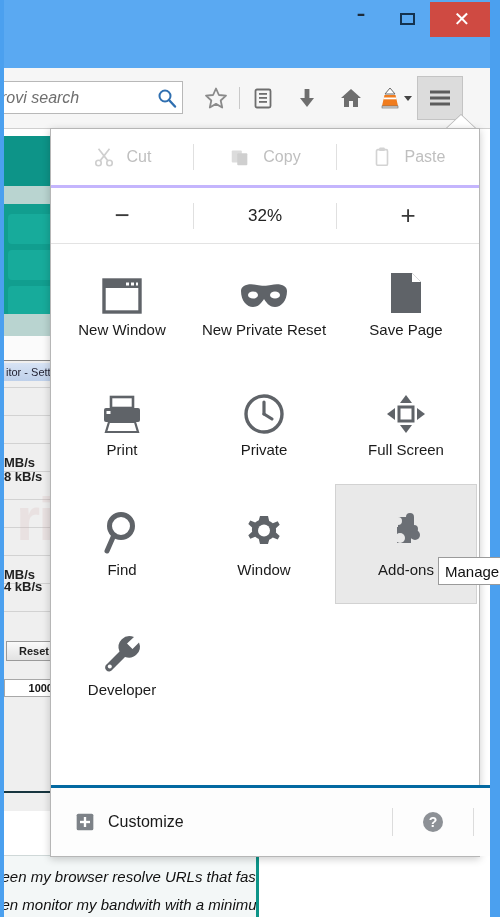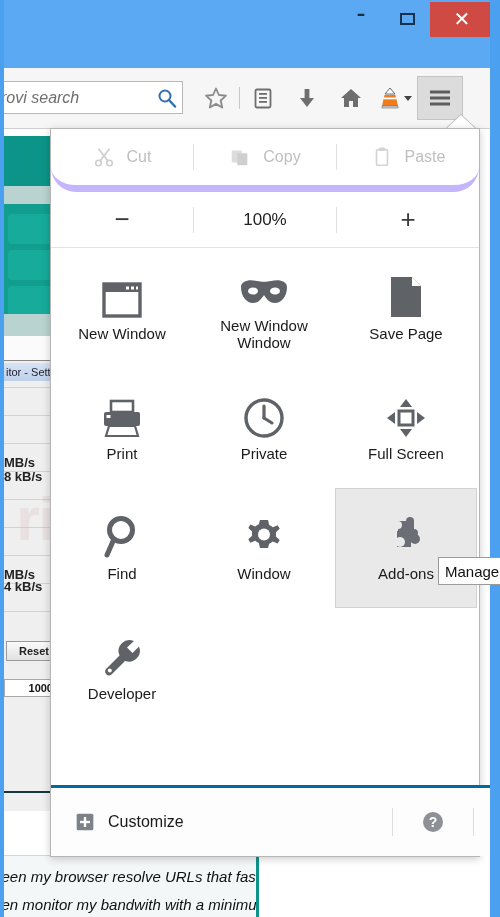--- a/index.html
+++ b/index.html
@@ -116,21 +116,21 @@
     box-shadow:0 2px 8px rgba(0,0,0,.20);
   }
   .panel-arrow{
     position:absolute;left:446px;top:115px;width:0;height:0;
     border-left:15px solid transparent;border-right:15px solid transparent;
     border-bottom:14px solid #ffffff;
     filter:drop-shadow(0 -1px 0 #b6b6b6);
   }
 
   
-  .edit-row{display:flex;height:56px;align-items:center;border-bottom:7px solid #c4b5fd;border-radius:25px;}
+  .edit-row{display:flex;height:56px;align-items:center;border-bottom:3px solid #c4b5fd;}
   .edit-item{flex:1;display:flex;align-items:center;justify-content:center;gap:12px;color:#bfbfbf;font-size:16px;}
   .edit-div{width:1px;height:26px;background:#e0e0e0;}
 
   
   .zoom-row{display:flex;height:55px;align-items:center;border-bottom:1px solid #e3e3e3;}
   .zoom-item{flex:1;display:flex;align-items:center;justify-content:center;font-size:17px;color:#222;}
   .zoom-item.sym{font-size:26px;color:#3a3a3a;font-weight:300;}
   .zoom-div{width:1px;height:26px;background:#e0e0e0;}
 
   
@@ -338,21 +338,21 @@
           <rect x="6" y="4" width="12" height="17" rx="1.5" fill="none" stroke="#d3d3d3" stroke-width="1.8"></rect>
           <rect x="9" y="1.5" width="6" height="4" rx="1" fill="#d3d3d3"></rect>
         </svg>
         <span>Paste</span>
       </div>
     </div>
 
     <div class="zoom-row">
       <div class="zoom-item sym">−</div>
       <div class="zoom-div"></div>
-      <div class="zoom-item">100%</div>
+      <div class="zoom-item">32%</div>
       <div class="zoom-div"></div>
       <div class="zoom-item sym">+</div>
     </div>
 
     <div class="grid">
 
       <div class="grid-cell">
         <div class="ico">
           <svg width="42" height="38" viewBox="0 0 42 38">
             <rect x="3" y="3" width="36" height="32" fill="none" stroke="#5f6368" stroke-width="3.4"></rect>
@@ -366,21 +366,21 @@
       </div>
 
       <div class="grid-cell">
         <div class="ico">
           <svg width="50" height="34" viewBox="0 0 50 34">
             <path d="M2 10 C2 4 10 2 18 4 C22 5 28 5 32 4 C40 2 48 4 48 10 C48 20 42 26 36 26 C30 26 27 21 25 18 C23 21 20 26 14 26 C8 26 2 20 2 10 Z" fill="#5f6368"></path>
             <ellipse cx="14" cy="14" rx="5" ry="3.6" fill="#ffffff"></ellipse>
             <ellipse cx="36" cy="14" rx="5" ry="3.6" fill="#ffffff"></ellipse>
           </svg>
         </div>
-        <div class="lbl">New Window Window</div>
+        <div class="lbl">New Private Reset</div>
       </div>
 
       <div class="grid-cell">
         <div class="ico">
           <svg width="36" height="44" viewBox="0 0 36 44">
             <path d="M3 2 L24 2 L33 11 L33 42 L3 42 Z" fill="#5f6368"></path>
             <path d="M24 2 L24 11 L33 11 Z" fill="#ffffff"></path>
           </svg>
         </div>
         <div class="lbl">Save Page</div>

